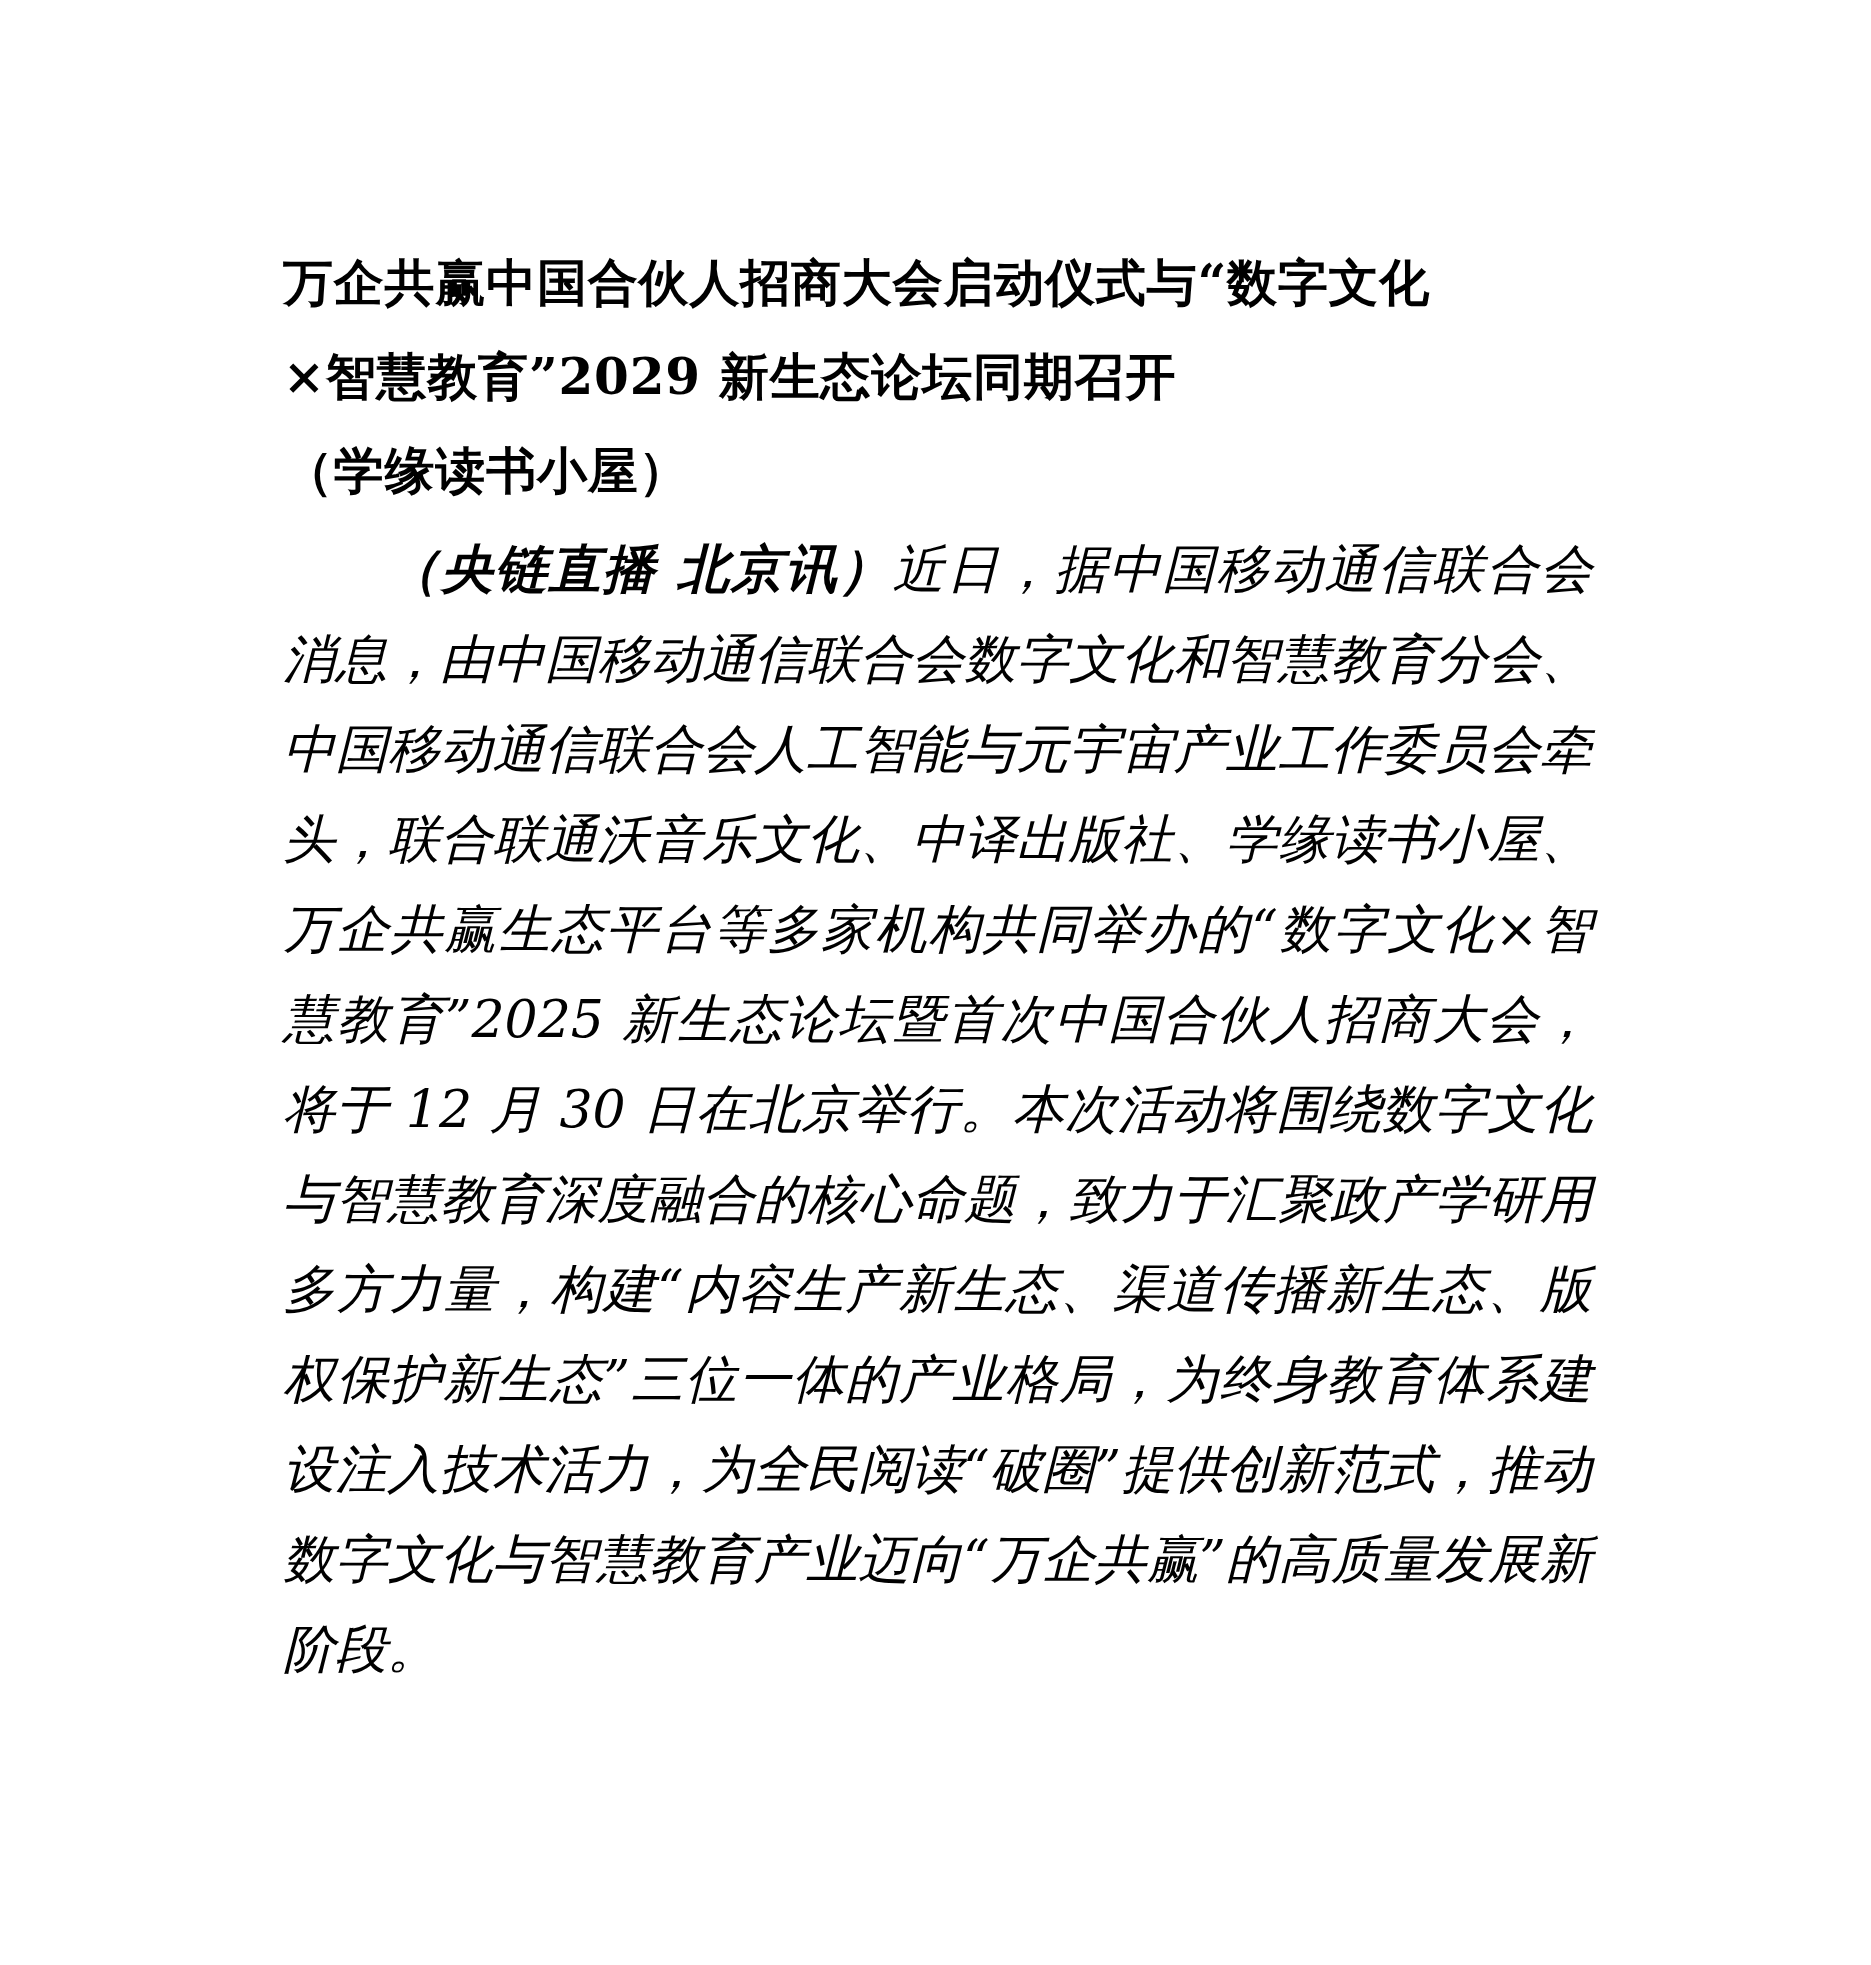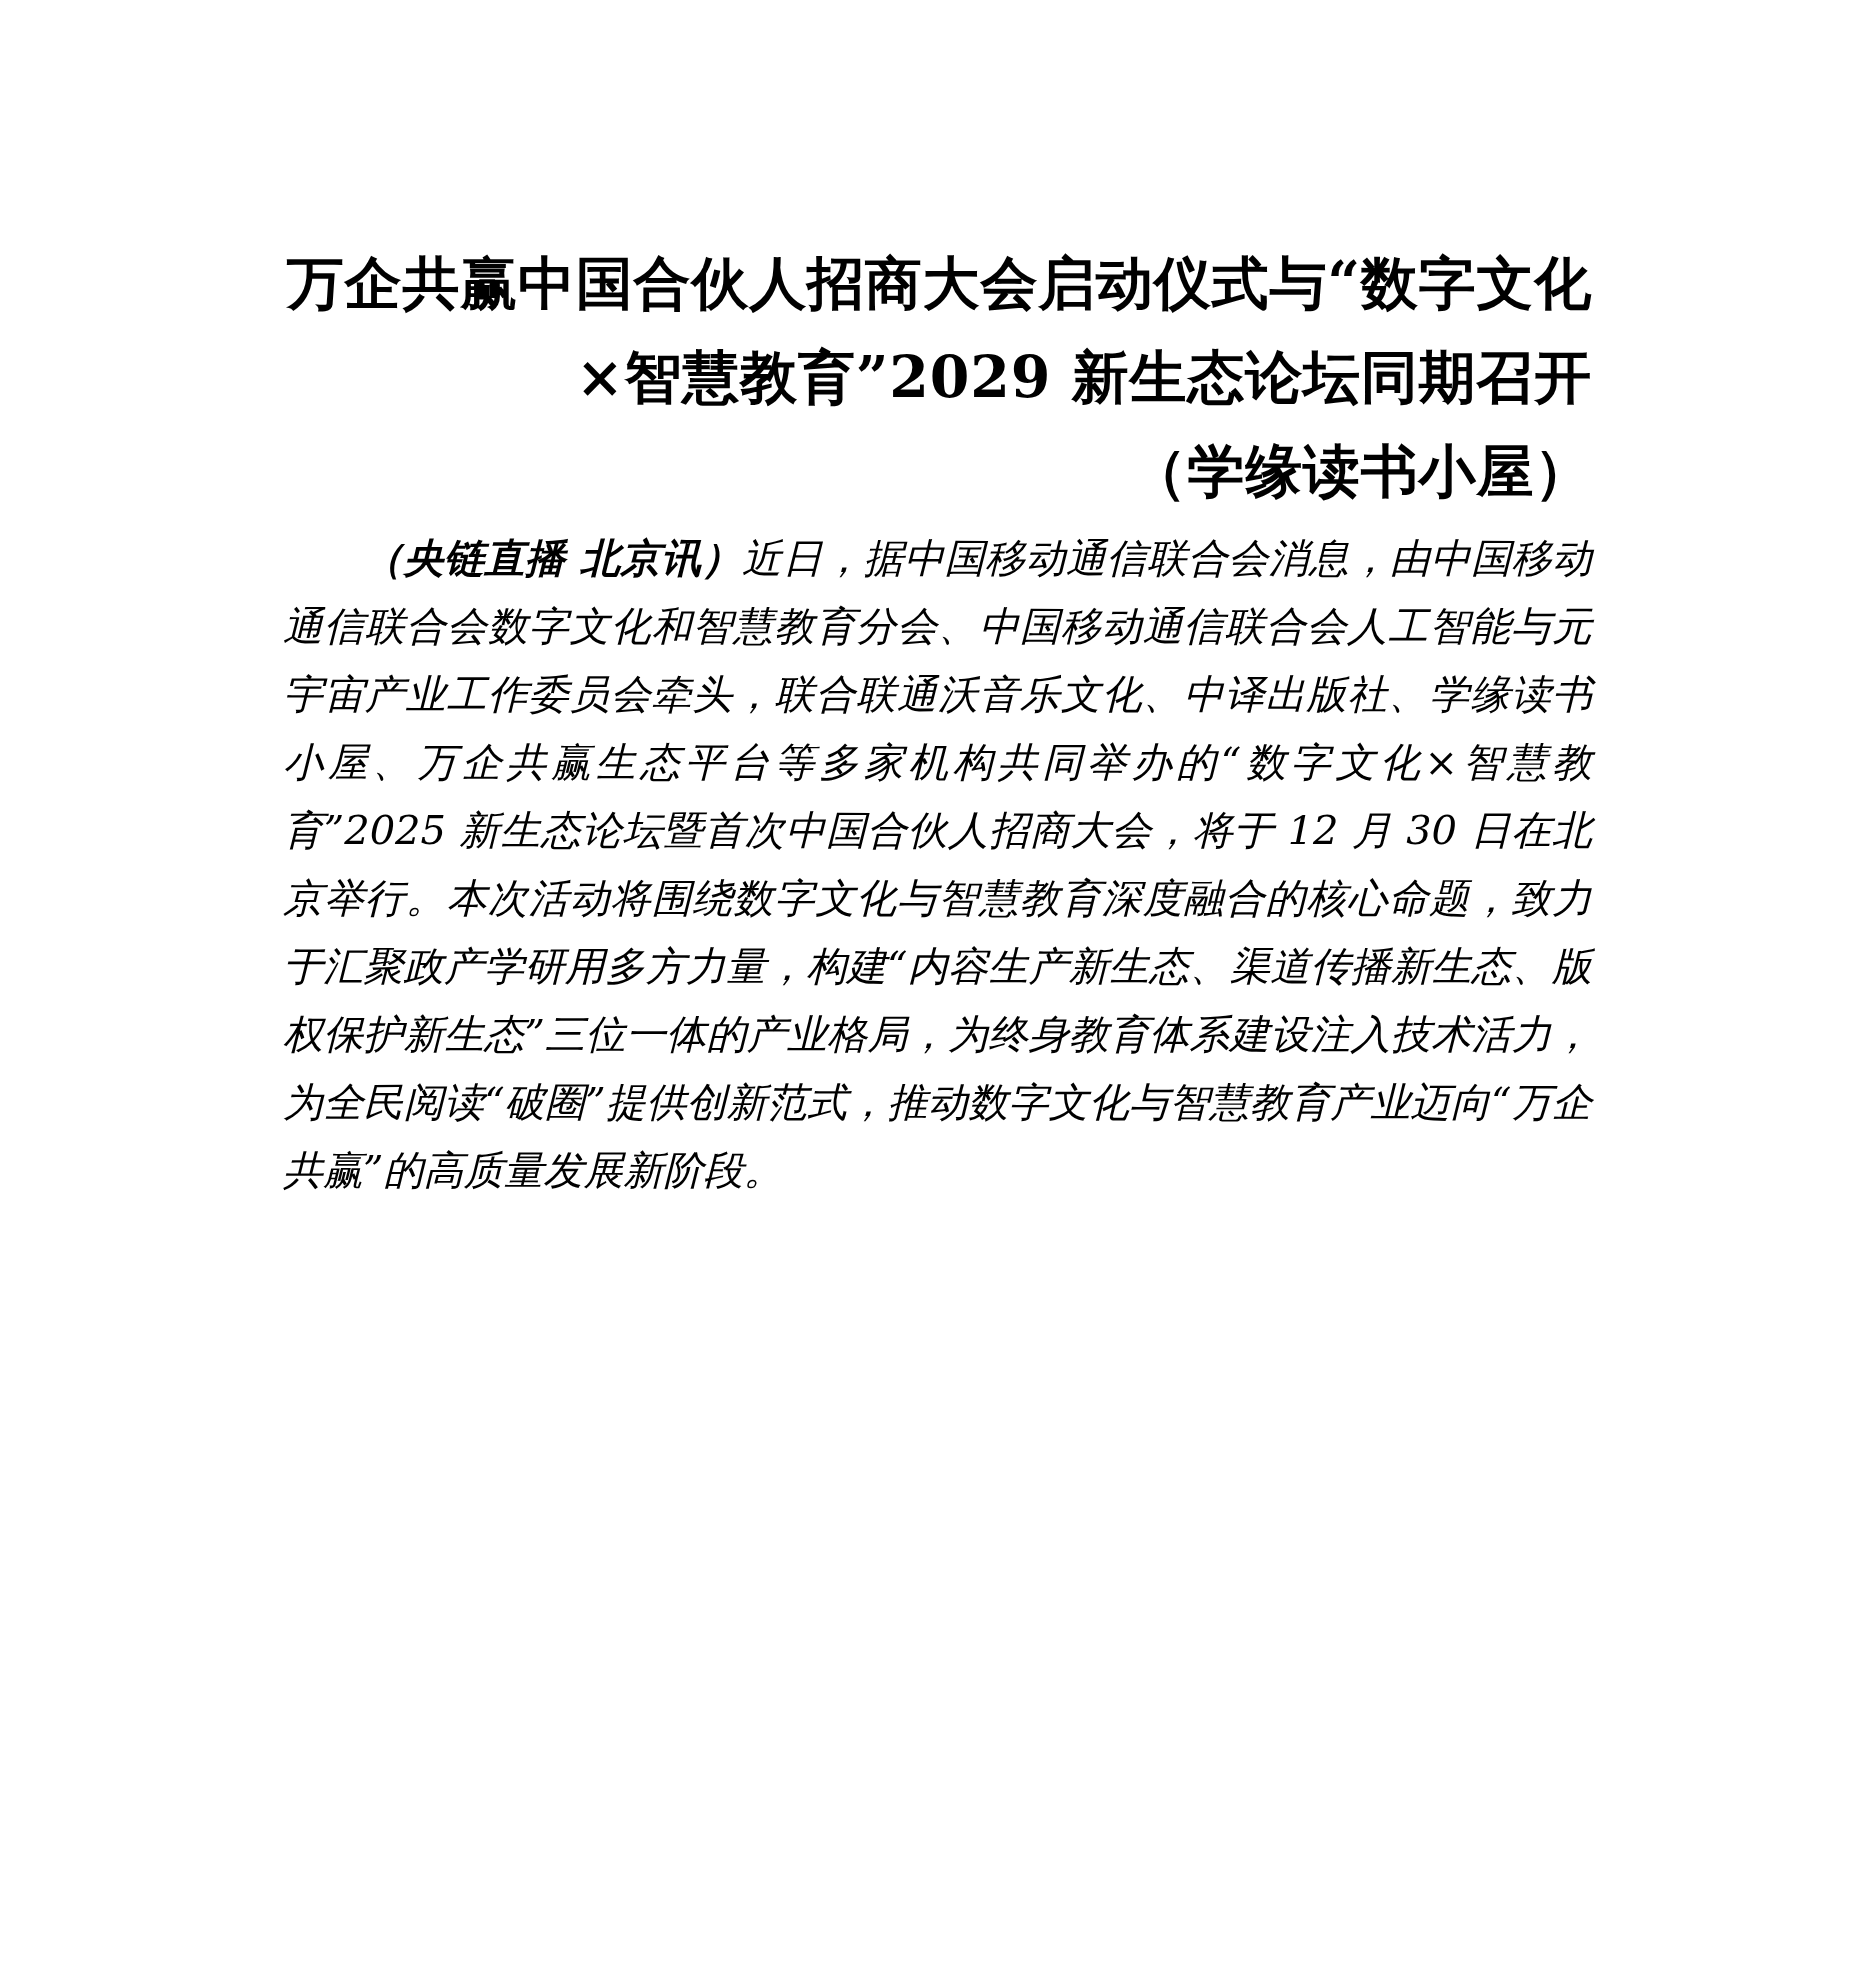--- a/index.html
+++ b/index.html
@@ -13,33 +13,33 @@
     height: 2647px;
     background: #ffffff;
     color: #000000;
     font-family: "DejaVu Serif", "Liberation Serif", serif;
     overflow: hidden;
   }
   .title-block {
     padding-top: 236px;
     margin-left: 283px;
     margin-right: 280px;
-    text-align: right;
+    text-align: left;
     font-weight: bold;
-    font-size: 57px;
+    font-size: 50px;
     line-height: 94px;
     letter-spacing: 0.8px;
   }
   .title-line {
     white-space: nowrap;
   }
   .body-paragraph {
     margin: 6.3px 280px 0 283px;
-    font-size: 40px;
-    line-height: 68px;
+    font-size: 52px;
+    line-height: 90px;
     text-align: justify;
     text-justify: inter-ideograph;
     text-indent: 2em;
     font-style: italic; 
   }
   .body-lead {
     font-weight: bold;
   }
 </style>
 </head>

